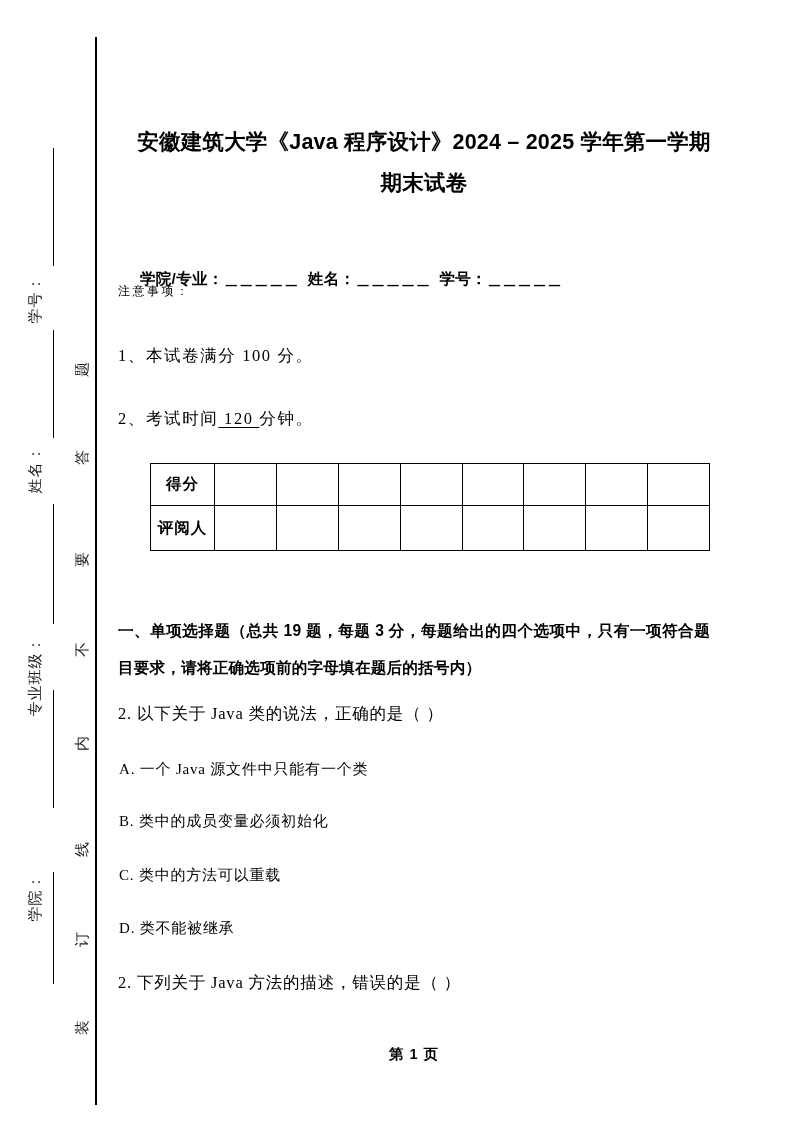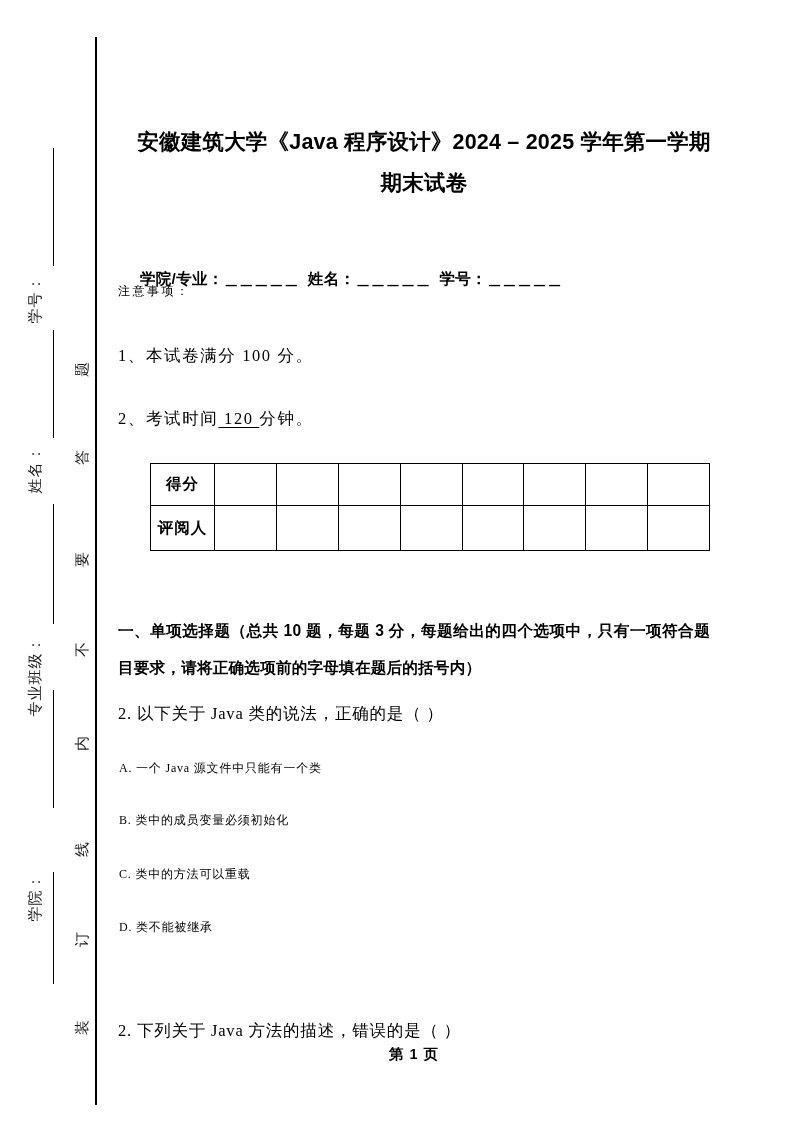--- a/index.html
+++ b/index.html
@@ -176,30 +176,30 @@
   .q {
     position: absolute;
     left: 0px;
     font-size: 16.5px;
     letter-spacing: 0.8px;
     white-space: nowrap;
   }
   .opt {
     position: absolute;
     left: 1px;
-    font-size: 12px;
+    font-size: 15px;
     letter-spacing: 0.8px;
     white-space: nowrap;
   }
   .q1  { top: 703px; }
   .oa  { top: 760px; }
   .ob  { top: 812px; }
   .oc  { top: 866px; }
   .od  { top: 919px; }
-  .q2  { top: 972px; margin-top: 48px; }
+  .q2  { top: 972px; }
 
   .page-foot {
     position: absolute;
     left: 0px;
     top: 1045px;
     width: 592px;
     text-align: center;
     font-family: "Liberation Sans", "DejaVu Sans", sans-serif;
     font-weight: bold;
     font-size: 14.5px;
@@ -273,21 +273,21 @@
         <td></td>
         <td></td>
         <td></td>
         <td></td>
         <td></td>
         <td></td>
       </tr>
     </tbody>
       </table>
 
-    <div class="section-head">一、单项选择题（总共 10 题，每题 3 分，每题给出的四个选项中，只有一项符合题目要求，请将正确选项前的字母填在题后的括号内）</div>
+    <div class="section-head">一、单项选择题（总共 19 题，每题 3 分，每题给出的四个选项中，只有一项符合题目要求，请将正确选项前的字母填在题后的括号内）</div>
 
     <div class="q q1">2. 以下关于 Java 类的说法，正确的是（  ）</div>
 
     <div class="opt oa">A. 一个 Java 源文件中只能有一个类</div>
     <div class="opt ob">B. 类中的成员变量必须初始化</div>
     <div class="opt oc">C. 类中的方法可以重载</div>
     <div class="opt od">D. 类不能被继承</div>
 
     <div class="q q2">2. 下列关于 Java 方法的描述，错误的是（  ）</div>
 

